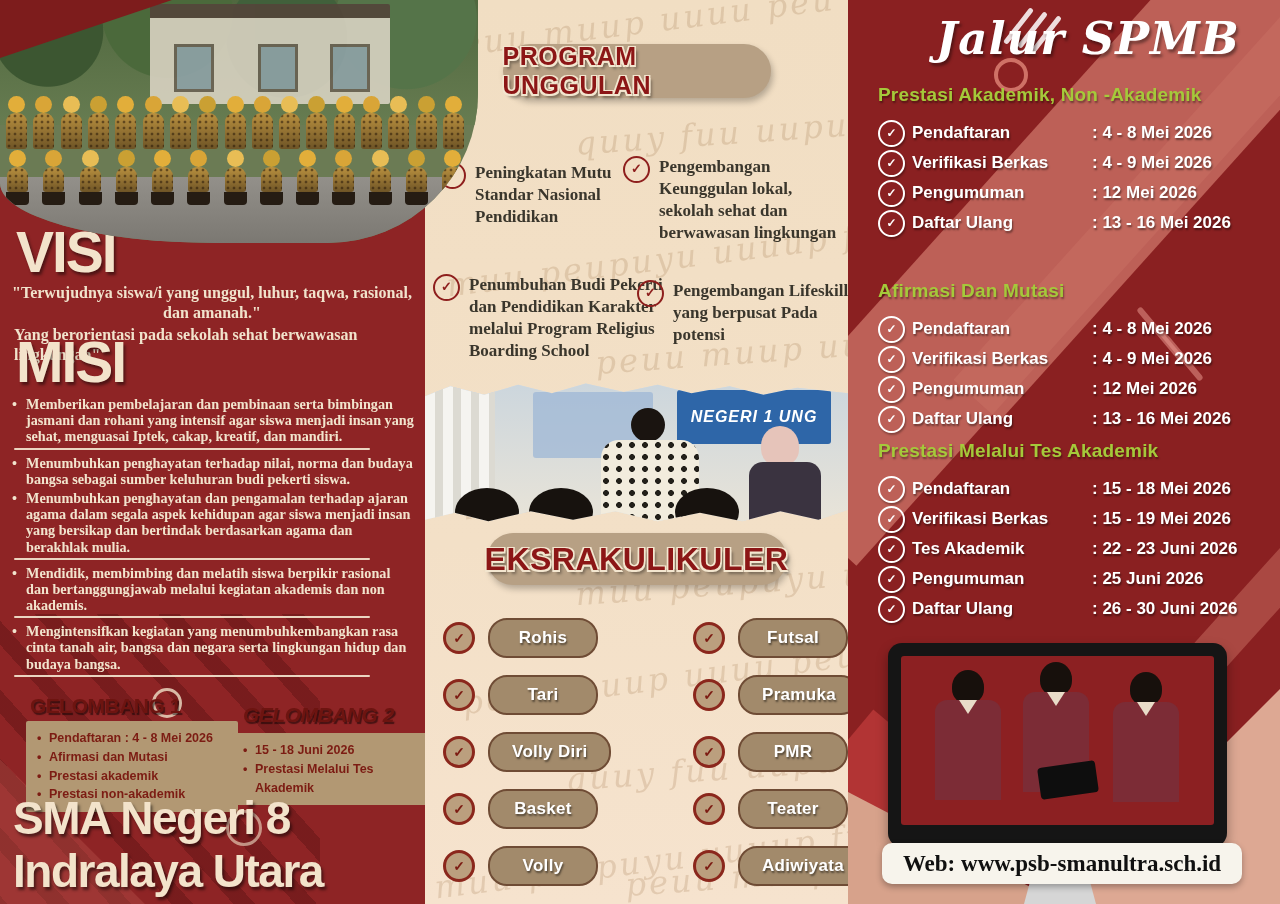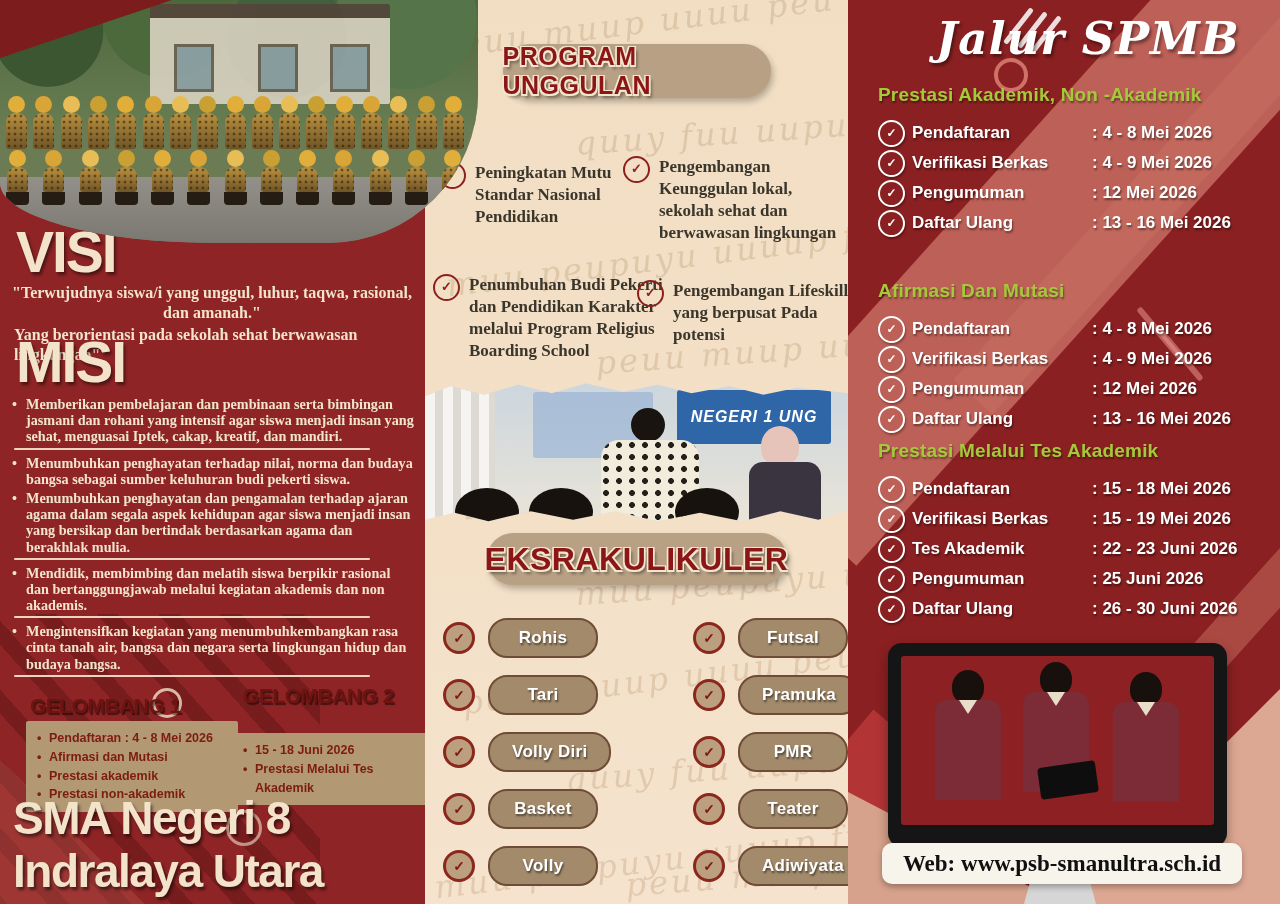--- a/index.html
+++ b/index.html
@@ -171,21 +171,21 @@
         <div class="misi-item"><span class="bullet">•</span><span>Menumbuhkan penghayatan terhadap nilai, norma dan budaya bangsa sebagai sumber keluhuran budi pekerti siswa.</span></div>
         <div class="misi-item"><span class="bullet">•</span><span>Menumbuhkan penghayatan dan pengamalan terhadap ajaran agama dalam segala aspek kehidupan agar siswa menjadi insan yang bersikap dan bertindak berdasarkan agama dan berakhlak mulia.</span></div>
         <div class="misi-rule"></div>
         <div class="misi-item"><span class="bullet">•</span><span>Mendidik, membimbing dan melatih siswa berpikir rasional dan bertanggungjawab melalui kegiatan akademis dan non akademis.</span></div>
         <div class="misi-rule"></div>
         <div class="misi-item"><span class="bullet">•</span><span>Mengintensifkan kegiatan yang menumbuhkembangkan rasa cinta tanah air, bangsa dan negara serta lingkungan hidup dan budaya bangsa.</span></div>
         <div class="misi-rule"></div>
       </div>
 
     <div class="gel-title" style="left:30px;top:694px;">GELOMBANG 1</div>
-    <div class="gel-title" style="left:243px;top:684px;">GELOMBANG 2</div>
+    <div class="gel-title" style="left:243px;top:703px;font-style:italic;">GELOMBANG 2</div>
     <div class="gel-box" style="left:26px;top:721px;width:192px;" id="g1-box">
         <div class="gitem">Pendaftaran : 4 - 8 Mei 2026</div>
         <div class="gitem">Afirmasi dan Mutasi</div>
         <div class="gitem">Prestasi akademik</div>
         <div class="gitem">Prestasi non-akademik</div>
       </div>
     <div class="gel-box" style="left:232px;top:733px;width:188px;" id="g2-box">
         <div class="gitem">15 - 18 Juni 2026</div>
         <div class="gitem">Prestasi Melalui Tes Akademik</div>
       </div>

